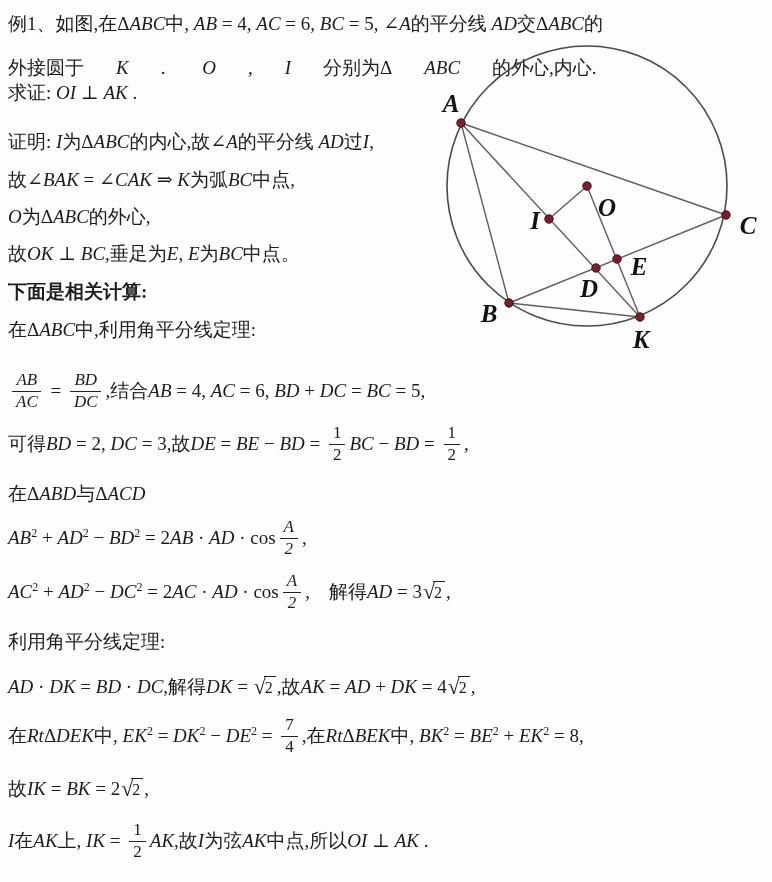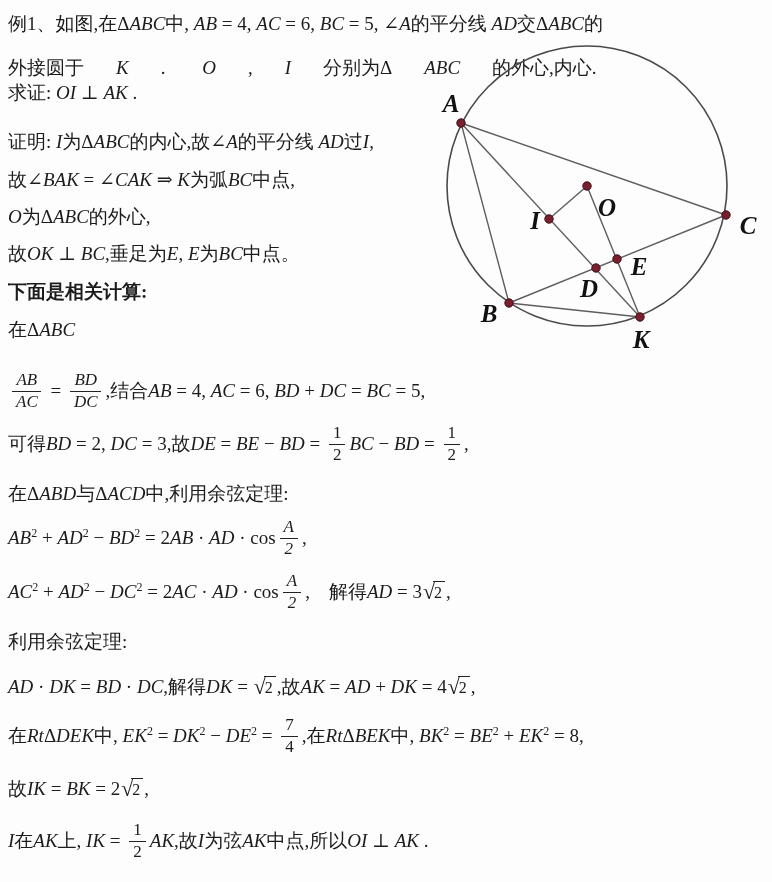--- a/index.html
+++ b/index.html
@@ -44,27 +44,27 @@
 <div id="doc">
   <div id="text-layer">
       <div class="ln" style="top: 11px; height: 26px;"><span class="tx">例1、如图,在Δ</span><span class="mi">ABC</span><span class="tx">中, </span><span class="mi">AB</span><span class="tx"> = 4, </span><span class="mi">AC</span><span class="tx"> = 6, </span><span class="mi">BC</span><span class="tx"> = 5, ∠</span><span class="mi">A</span><span class="tx">的平分线 </span><span class="mi">AD</span><span class="tx">交Δ</span><span class="mi">ABC</span><span class="tx">的</span></div>
       <div class="ln" style="top: 55px; height: 26px; gap: 32px;"><span class="tx">外接圆于</span><span class="mi">K</span><span class="tx">. </span><span class="mi">O</span><span class="tx">,</span><span class="mi">I</span><span class="tx">分别为Δ</span><span class="mi">ABC</span><span class="tx">的外心,内心.</span></div>
       <div class="ln" style="top: 80px; height: 26px;"><span class="tx">求证: </span><span class="mi">OI</span><span class="tx"> ⊥ </span><span class="mi">AK</span><span class="tx"> .</span></div>
       <div class="ln" style="top: 129px; height: 26px; text-align: center;"><span class="tx">证明: </span><span class="mi">I</span><span class="tx">为Δ</span><span class="mi">ABC</span><span class="tx">的内心,故∠</span><span class="mi">A</span><span class="tx">的平分线 </span><span class="mi">AD</span><span class="tx">过</span><span class="mi">I</span><span class="tx">,</span></div>
       <div class="ln" style="top: 167px; height: 26px;"><span class="tx">故∠</span><span class="mi">BAK</span><span class="tx"> = ∠</span><span class="mi">CAK</span><span class="tx"> ⇒ </span><span class="mi">K</span><span class="tx">为弧</span><span class="mi">BC</span><span class="tx">中点,</span></div>
       <div class="ln" style="top: 204px; height: 26px;"><span class="mi">O</span><span class="tx">为Δ</span><span class="mi">ABC</span><span class="tx">的外心,</span></div>
       <div class="ln" style="top: 241px; height: 26px;"><span class="tx">故</span><span class="mi">OK</span><span class="tx"> ⊥ </span><span class="mi">BC</span><span class="tx">,垂足为</span><span class="mi">E</span><span class="tx">, </span><span class="mi">E</span><span class="tx">为</span><span class="mi">BC</span><span class="tx">中点。</span></div>
       <div class="ln" style="top: 279px; height: 26px; font-weight: bold;"><span class="tx">下面是相关计算:</span></div>
-      <div class="ln" style="top: 317px; height: 26px;"><span class="tx">在Δ</span><span class="mi">ABC</span></div>
+      <div class="ln" style="top: 317px; height: 26px;"><span class="tx">在Δ</span><span class="mi">ABC</span><span class="tx">中,利用角平分线定理:</span></div>
       <div class="ln" style="top: 361px; height: 60px;"><span class="frac it"><span class="num">AB</span><span class="den">AC</span></span><span class="tx"> = </span><span class="frac it"><span class="num">BD</span><span class="den">DC</span></span><span class="tx">,结合</span><span class="mi">AB</span><span class="tx"> = 4, </span><span class="mi">AC</span><span class="tx"> = 6, </span><span class="mi">BD</span><span class="tx"> + </span><span class="mi">DC</span><span class="tx"> = </span><span class="mi">BC</span><span class="tx"> = 5,</span></div>
       <div class="ln" style="top: 416px; height: 56px;"><span class="tx">可得</span><span class="mi">BD</span><span class="tx"> = 2, </span><span class="mi">DC</span><span class="tx"> = 3,故</span><span class="mi">DE</span><span class="tx"> = </span><span class="mi">BE</span><span class="tx"> − </span><span class="mi">BD</span><span class="tx"> = </span><span class="frac"><span class="num">1</span><span class="den">2</span></span><span class="mi">BC</span><span class="tx"> − </span><span class="mi">BD</span><span class="tx"> = </span><span class="frac"><span class="num">1</span><span class="den">2</span></span><span class="tx">,</span></div>
-      <div class="ln" style="top: 481px; height: 26px;"><span class="tx">在Δ</span><span class="mi">ABD</span><span class="tx">与Δ</span><span class="mi">ACD</span><span class="tx">中,利用余弦定理:</span></div>
+      <div class="ln" style="top: 481px; height: 26px;"><span class="tx">在Δ</span><span class="mi">ABD</span><span class="tx">与Δ</span><span class="mi">ACD</span></div>
       <div class="ln" style="top: 509px; height: 58px;"><span class="pw"><span class="b">AB</span><sup>2</sup></span><span class="tx"> + </span><span class="pw"><span class="b">AD</span><sup>2</sup></span><span class="tx"> − </span><span class="pw"><span class="b">BD</span><sup>2</sup></span><span class="tx"> = 2</span><span class="mi">AB</span><span class="tx"> · </span><span class="mi">AD</span><span class="tx"> · cos</span><span class="frac it"><span class="num">A</span><span class="den">2</span></span><span class="tx">,</span></div>
       <div class="ln" style="top: 563px; height: 58px;"><span class="pw"><span class="b">AC</span><sup>2</sup></span><span class="tx"> + </span><span class="pw"><span class="b">AD</span><sup>2</sup></span><span class="tx"> − </span><span class="pw"><span class="b">DC</span><sup>2</sup></span><span class="tx"> = 2</span><span class="mi">AC</span><span class="tx"> · </span><span class="mi">AD</span><span class="tx"> · cos</span><span class="frac it"><span class="num">A</span><span class="den">2</span></span><span class="tx">,    解得</span><span class="mi">AD</span><span class="tx"> = 3</span><span class="sqrt"><span class="sign">√</span><span class="bod">2</span></span><span class="tx">,</span></div>
-      <div class="ln" style="top: 629px; height: 26px;"><span class="tx">利用余弦定理:</span></div>
+      <div class="ln" style="top: 629px; height: 26px;"><span class="tx">利用角平分线定理:</span></div>
       <div class="ln" style="top: 670px; height: 34px;"><span class="mi">AD</span><span class="tx"> · </span><span class="mi">DK</span><span class="tx"> = </span><span class="mi">BD</span><span class="tx"> · </span><span class="mi">DC</span><span class="tx">,解得</span><span class="mi">DK</span><span class="tx"> = </span><span class="sqrt"><span class="sign">√</span><span class="bod">2</span></span><span class="tx">,故</span><span class="mi">AK</span><span class="tx"> = </span><span class="mi">AD</span><span class="tx"> + </span><span class="mi">DK</span><span class="tx"> = 4</span><span class="sqrt"><span class="sign">√</span><span class="bod">2</span></span><span class="tx">,</span></div>
       <div class="ln" style="top: 707px; height: 58px;"><span class="tx">在</span><span class="mi">Rt</span><span class="tx">Δ</span><span class="mi">DEK</span><span class="tx">中, </span><span class="pw"><span class="b">EK</span><sup>2</sup></span><span class="tx"> = </span><span class="pw"><span class="b">DK</span><sup>2</sup></span><span class="tx"> − </span><span class="pw"><span class="b">DE</span><sup>2</sup></span><span class="tx"> = </span><span class="frac"><span class="num">7</span><span class="den">4</span></span><span class="tx">,在</span><span class="mi">Rt</span><span class="tx">Δ</span><span class="mi">BEK</span><span class="tx">中, </span><span class="pw"><span class="b">BK</span><sup>2</sup></span><span class="tx"> = </span><span class="pw"><span class="b">BE</span><sup>2</sup></span><span class="tx"> + </span><span class="pw"><span class="b">EK</span><sup>2</sup></span><span class="tx"> = 8,</span></div>
       <div class="ln" style="top: 772px; height: 34px;"><span class="tx">故</span><span class="mi">IK</span><span class="tx"> = </span><span class="mi">BK</span><span class="tx"> = 2</span><span class="sqrt"><span class="sign">√</span><span class="bod">2</span></span><span class="tx">,</span></div>
       <div class="ln" style="top: 812px; height: 58px;"><span class="mi">I</span><span class="tx">在</span><span class="mi">AK</span><span class="tx">上, </span><span class="mi">IK</span><span class="tx"> = </span><span class="frac"><span class="num">1</span><span class="den">2</span></span><span class="mi">AK</span><span class="tx">,故</span><span class="mi">I</span><span class="tx">为弦</span><span class="mi">AK</span><span class="tx">中点,所以</span><span class="mi">OI</span><span class="tx"> ⊥ </span><span class="mi">AK</span><span class="tx"> .</span></div>
     </div>
   <div id="figure">
       <svg width="346" height="316" viewBox="428 36 346 316">
         <circle cx="587" cy="186" r="140" fill="none" stroke="#4a4a4a" stroke-width="1.6"></circle>
         <line x1="461" y1="123" x2="509" y2="303" stroke="#5e5e5e" stroke-width="1.4"></line>
         <line x1="461" y1="123" x2="726" y2="215" stroke="#5e5e5e" stroke-width="1.4"></line>

